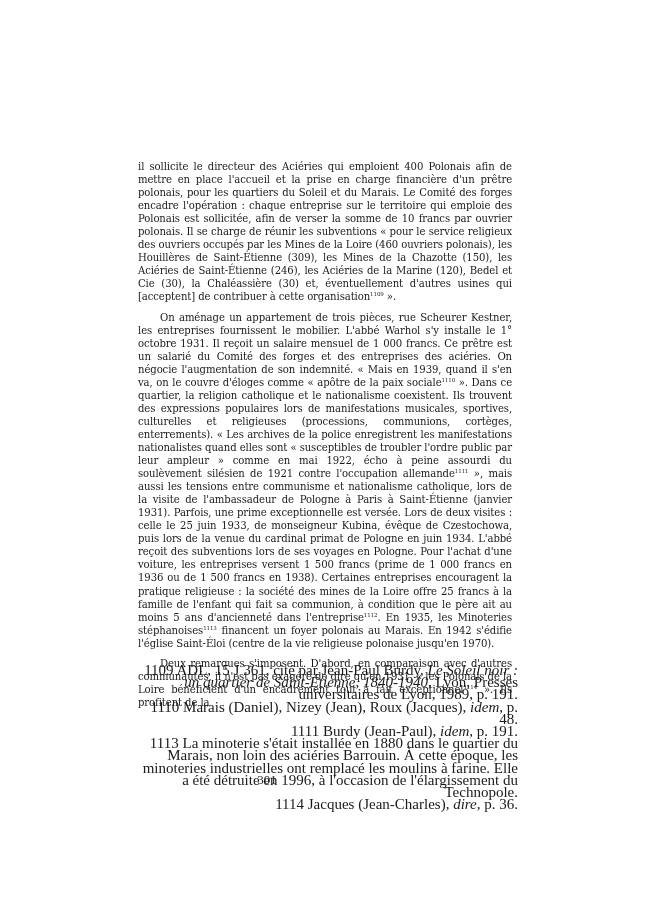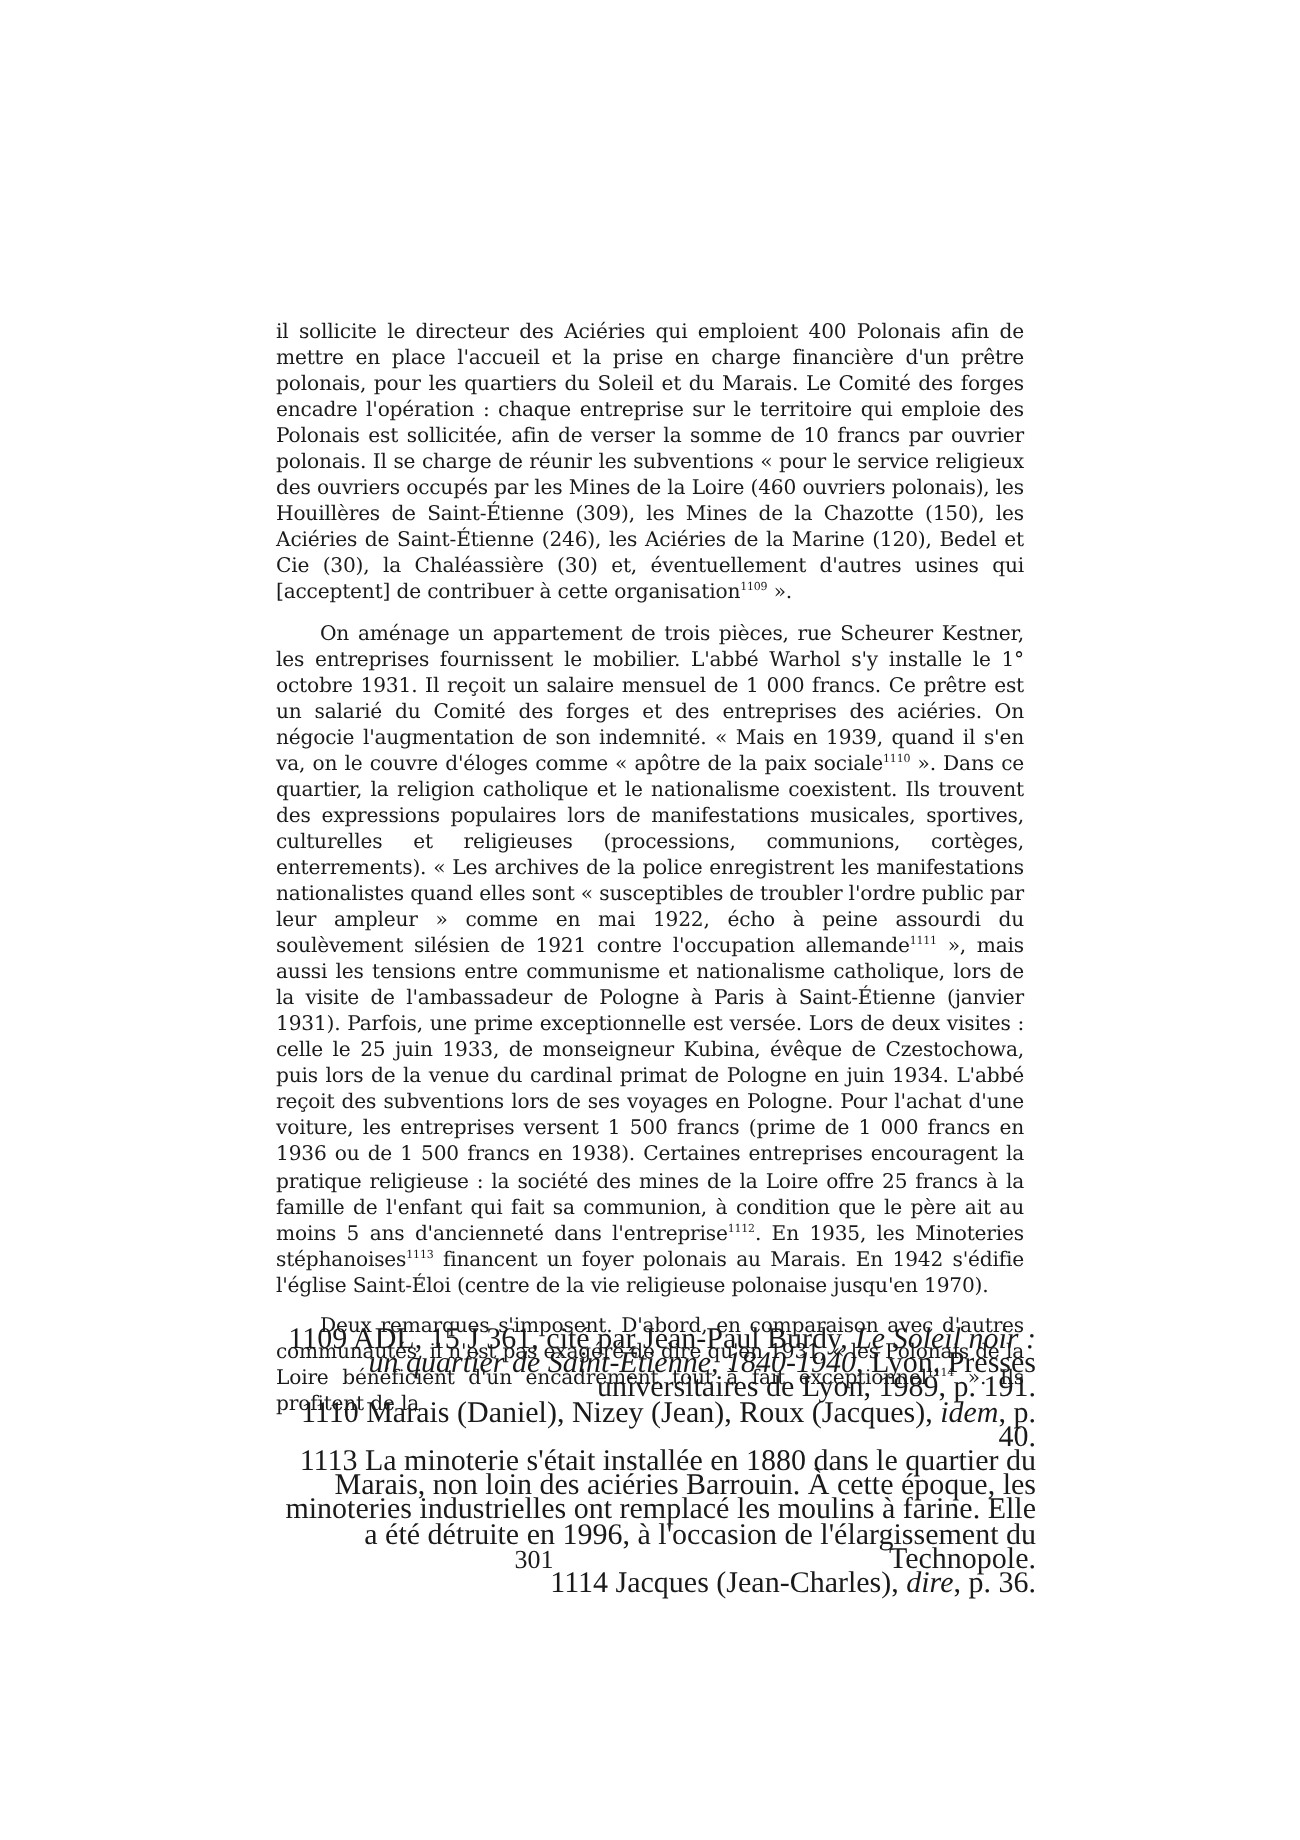--- a/index.html
+++ b/index.html
@@ -25,18 +25,19 @@
       <span>On aménage un appartement de trois pièces, rue Scheurer Kestner, les entreprises fournissent le mobilier. L'abbé Warhol s'y installe le 1° octobre 1931. Il reçoit un salaire mensuel de 1 000 francs. Ce prêtre est un salarié du Comité des forges et des entreprises des aciéries. On négocie l'augmentation de son indemnité. « Mais en 1939, quand il s'en va, on le couvre d'éloges comme « apôtre de la paix sociale</span><sup class="fn">1110</sup><span> ». Dans ce quartier, la religion catholique et le nationalisme coexistent. Ils trouvent des expressions populaires lors de manifestations musicales, sportives, culturelles et religieuses (processions, communions, cortèges, enterrements). « Les archives de la police enregistrent les manifestations nationalistes quand elles sont « susceptibles de troubler l'ordre public par leur ampleur » comme en mai 1922, écho à peine assourdi du soulèvement silésien de 1921 contre l'occupation allemande</span><sup class="fn">1111</sup><span> », mais aussi les tensions entre communisme et nationalisme catholique, lors de la visite de l'ambassadeur de Pologne à Paris à Saint-Étienne (janvier 1931). Parfois, une prime exceptionnelle est versée. Lors de deux visites : celle le 25 juin 1933, de monseigneur Kubina, évêque de Czestochowa, puis lors de la venue du cardinal primat de Pologne en juin 1934. L'abbé reçoit des subventions lors de ses voyages en Pologne. Pour l'achat d'une voiture, les entreprises versent 1 500 francs (prime de 1 000 francs en 1936 ou de 1 500 francs en 1938). Certaines entreprises encouragent la pratique religieuse : la société des mines de la Loire offre 25 francs à la famille de l'enfant qui fait sa communion, à condition que le père ait au moins 5 ans d'ancienneté dans l'entreprise</span><sup class="fn">1112</sup><span>. En 1935, les Minoteries stéphanoises</span><sup class="fn">1113</sup><span> financent un foyer polonais au Marais. En 1942 s'édifie l'église Saint-Éloi (centre de la vie religieuse polonaise jusqu'en 1970).</span>
     </p>
     <p>
       <span>Deux remarques s'imposent. D'abord, en comparaison avec d'autres communautés, il n'est pas exagéré de dire qu'en 1931, « les Polonais de la Loire bénéficient d'un encadrement tout à fait exceptionnel</span><sup class="fn">1114</sup><span> ». Ils profitent de la</span>
     </p>
   </div>
 </div>
 
 <div class="footnotes">
   <p class="fn-line"><span>1109</span> <span>ADL, 15 J 361, cité par Jean-Paul Burdy, </span><i>Le Soleil noir : un quartier de Saint-Étienne, 1840-1940</i><span>, Lyon, Presses universitaires de Lyon, 1989, p. 191.</span></p>
-  <p class="fn-line"><span>1110</span> <span>Marais (Daniel), Nizey (Jean), Roux (Jacques), </span><i>idem</i><span>, p. 40.</span></p>
+  <p class="fn-line"><span>1110</span> <span>Marais (Daniel), Nizey (Jean), Roux (Jacques), </span><i>idem</i><span>, p. 48.</span></p>
+  <p class="fn-line"><span>1111</span> <span>Burdy (Jean-Paul), </span><i>idem</i><span>, p. 191.</span></p>
   <p class="fn-line"><span>1113</span> <span>La minoterie s'était installée en 1880 dans le quartier du Marais, non loin des aciéries Barrouin. À cette époque, les minoteries industrielles ont remplacé les moulins à farine. Elle a été détruite en 1996, à l'occasion de l'élargissement du Technopole.</span></p>
   <p class="fn-line"><span>1114</span> <span>Jacques (Jean-Charles), </span><i>dire</i><span>, p. 36.</span></p>
 </div>
 
 <div class="page-number">301</div>
 
 </body></html>

